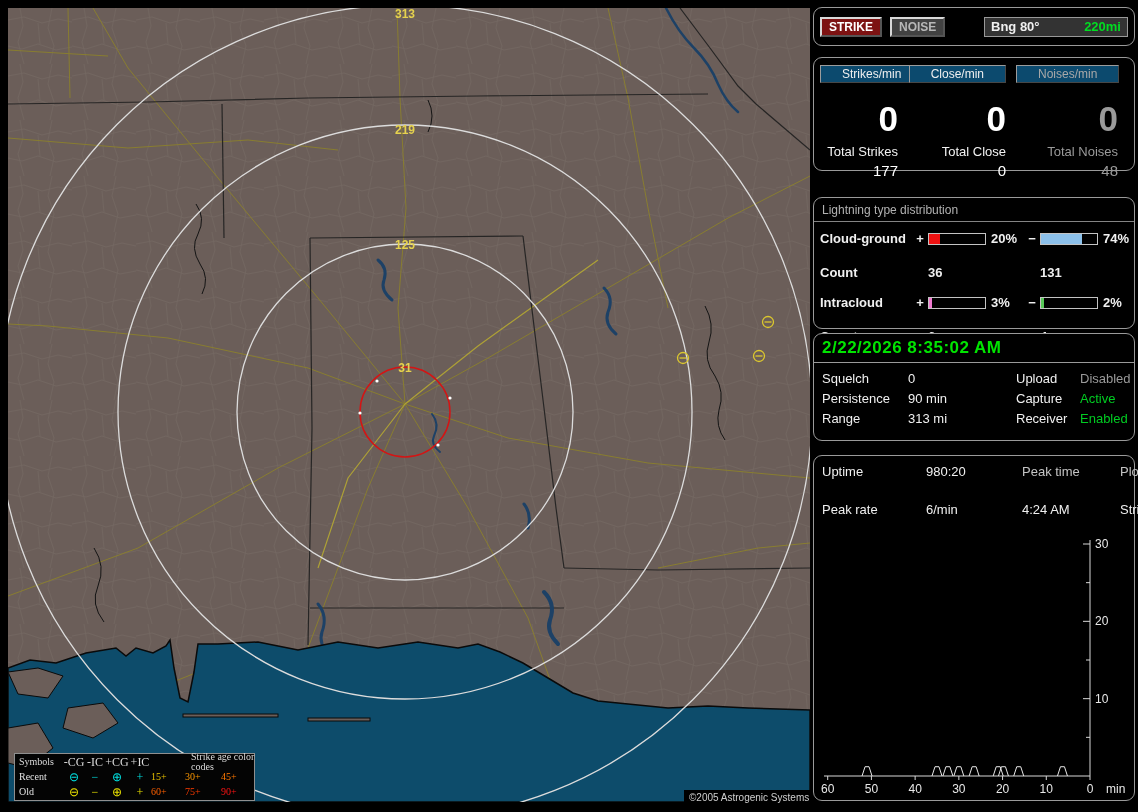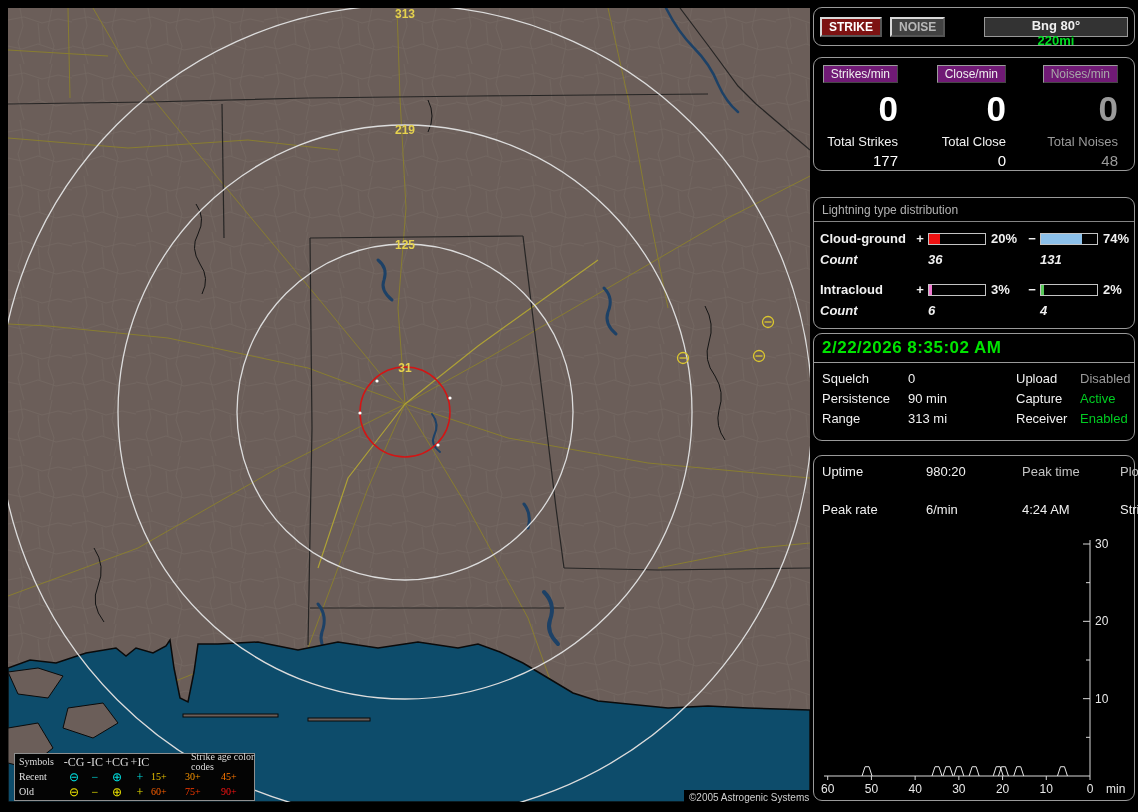--- a/index.html
+++ b/index.html
@@ -40,46 +40,46 @@
 
   .btn {
     font-size:12px; font-weight:bold; padding:1px 7px; margin-right:8px;
     border:2px solid; border-color:#d8d8d8 #555 #555 #d8d8d8; cursor:default;
   }
   #strike-btn { background:#7d1212; color:#fff; }
   #noise-btn  { background:#424242; color:#b8b8b8; }
   #bng-box {
     margin-left:auto; width:144px; height:20px; background:#333;
     border:1px solid #999; display:flex; align-items:center;
-    justify-content:space-between; padding:0 6px; font-size:13px; font-weight:bold;flex-direction:column;
+    justify-content:space-between; padding:0 6px; font-size:13px; font-weight:bold;
   }
   #bng-box .dist { color:#00dd22; }
 
   .cnt-col { text-align:right; padding-right:10px; }
   .chip {
-    display:inline-block; font-size:12px; color:#efefef; background:#701a75;
+    display:inline-block; font-size:12px; color:#efefef; background:#0c4a6e;
     border:1px solid; border-color:#9c9c9c #474747 #474747 #9c9c9c;
-    padding:1px 7px; margin-bottom:6px;
+    padding:1px 21px; margin-bottom:16px;
   }
   .rate { font-size:35px; font-weight:bold; line-height:40px; color:#fff; }
   .tot-label { font-size:13px; margin-top:5px; color:#f2f2f2; }
   .tot-val { font-size:15px; margin-top:3px; color:#fff; }
   .cnt-col.dim .chip { color:#a8a8a8; }
   .cnt-col.dim .rate, .cnt-col.dim .tot-label, .cnt-col.dim .tot-val { color:#9a9a9a; }
 
   .dist-title {
     font-size:12px; color:#b2b2b2; padding:5px 8px 4px;
     border-bottom:1px solid #848484;
   }
   .dist-row {
     display:grid; grid-template-columns:92px 16px 58px 38px 16px 58px 40px;
     align-items:center; padding:0 6px; height:17px; font-size:13px; font-weight:bold;
   }
   .dist-row.g1 { margin-top:8px; }
-  .dist-row.cnt { margin-top:4px;font-style:italic; }
+  .dist-row.cnt { margin-top:17px; }
   .dist-row.g2 { margin-top:13px; }
   .bar { height:12px; border:1px solid #c4c4c4; background:#000; position:relative; }
   .bar-fill { position:absolute; left:0; top:0; bottom:0; }
   .sign { text-align:center; }
   .pct { padding-left:5px; }
 
   .datetime {
     font-size:17px; font-weight:bold; color:#00e400; padding:4px 8px 4px;
     border-bottom:1px solid #9a9a9a; letter-spacing:0.5px;
   }

